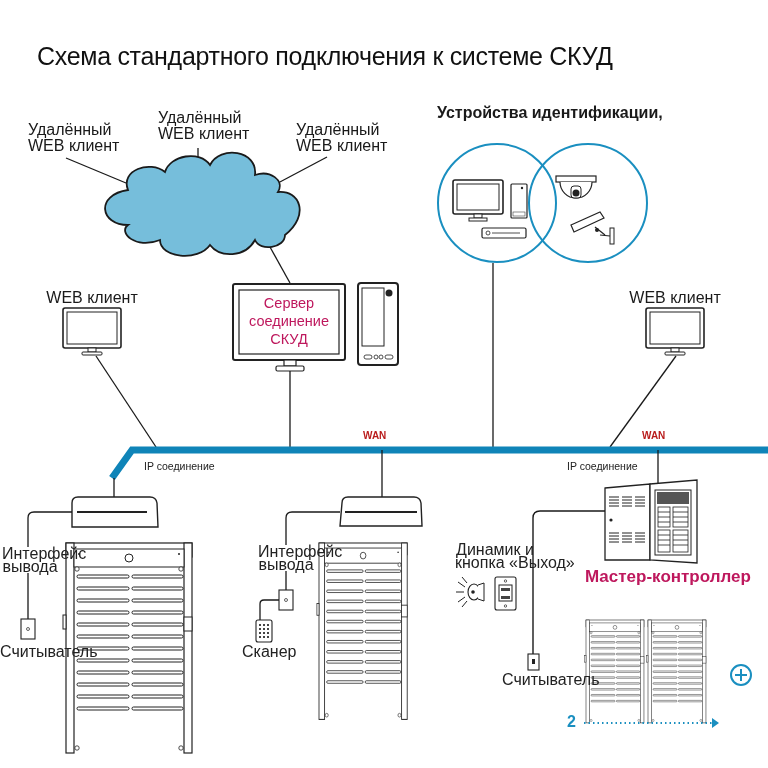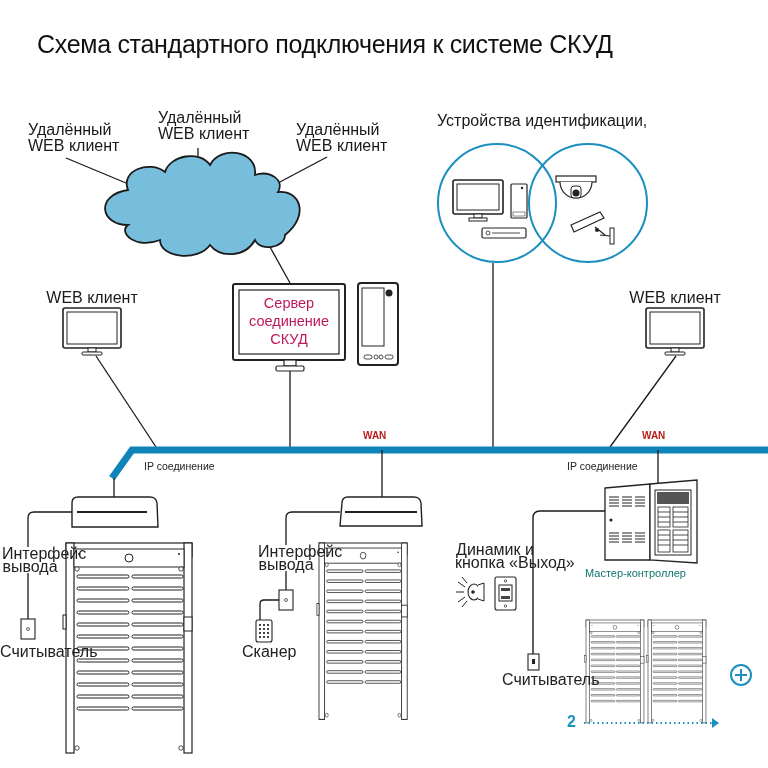--- a/index.html
+++ b/index.html
@@ -1,24 +1,24 @@
 <!DOCTYPE html>
 <html><head>
   <meta charset="utf-8">
   <style>
     html, body { margin: 0; padding: 0; background: #ffffff; }
     body { width: 768px; height: 768px; position: relative; overflow: hidden; font-family: "Liberation Sans", "DejaVu Sans", sans-serif; color: #1a1a1a; }
     .abs { position: absolute; }
-    .title { left: 0; top: 30px; width: 736px; text-align: left; padding-left: 37px; box-sizing: border-box; font-size: 25px; letter-spacing: -0.3px; color: #111; }
+    .title { left: 0; top: 42px; width: 736px; text-align: left; padding-left: 37px; box-sizing: border-box; font-size: 25px; letter-spacing: -0.3px; color: #111; }
     .lbl { font-size: 16px; text-align: center; line-height: 16px; color: #1a1a1a; white-space: nowrap; }
     .lbl-sm { font-size: 16px; text-align: center; line-height: 13px; color: #222; white-space: nowrap; }
     .wan { font-size: 10px; font-weight: bold; color: #b91c1c; }
     .ip { font-size: 10.5px; color: #222; text-align: right; }
     .server-text { font-size: 14.5px; line-height: 18px; text-align: center; color: #be185d; }
-    .mc { font-size: 11px; color: #0f766e; }
+    .mc { font-size: 17px; color: #be185d; font-weight: bold; }
     .count { font-size: 16px; font-weight: bold; color: #1a8fc0; }
     svg.diagram { position: absolute; left: 0; top: 0; }
   </style>
 </head>
 <body>
 
 <svg class="diagram" width="768" height="768" viewBox="0 0 768 768" xmlns="http://www.w3.org/2000/svg">
   <defs>
     <g id="gate">
       <rect x="0" y="0" width="126" height="14" fill="#fff" stroke="#222" stroke-width="1.2"></rect>
@@ -283,21 +283,21 @@
 </div>
 <div class="abs lbl" style="left:158px; top:110px; width:80px;">
   <div>Удалённый</div>
   <div>WEB клиент</div>
 </div>
 <div class="abs lbl" style="left:296px; top:122px; width:80px;">
   <div>Удалённый</div>
   <div>WEB клиент</div>
 </div>
 
-<div class="abs lbl" style="left:437px; top:113px; width:210px;">
+<div class="abs lbl" style="left:437px; top:105px; width:210px;font-weight:bold;">
   <div>Устройства идентификации,</div>
 </div>
 
 <div class="abs server-text" style="left:239px; top:294px; width:100px;">
   <div>Сервер</div>
   <div>соединение</div>
   <div>СКУД</div>
 </div>
 
 <div class="abs lbl" style="left:42px; top:290px; width:100px;">WEB клиент</div>

